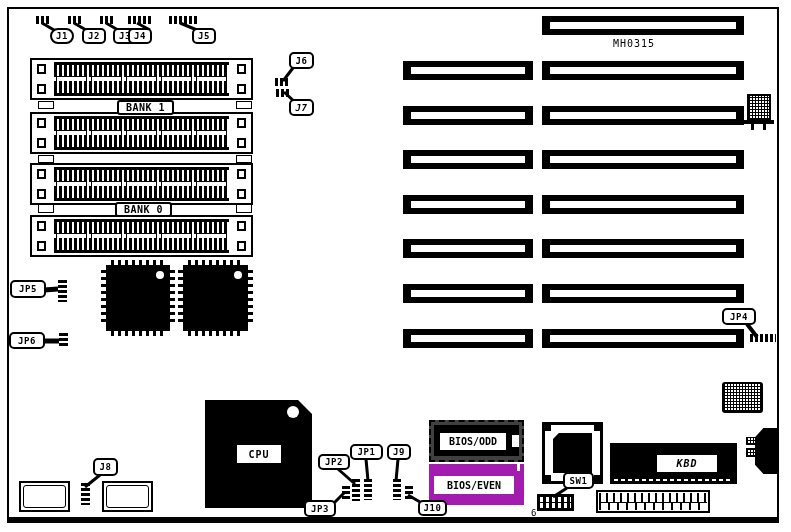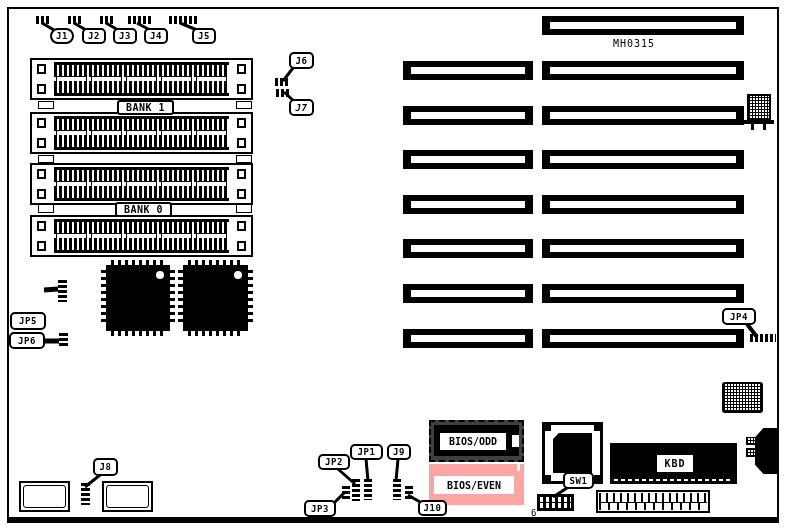--- a/index.html
+++ b/index.html
@@ -74,21 +74,21 @@
   <div class="jh" style="left:169px;top:16px;width:30px;height:8px;"></div>
   <div class="callout" style="left:50px;top:28px;width:24px;height:16px;border-radius:8px;">
       <span>J1</span>
     </div>
   <div class="callout" style="left:82px;top:28px;width:24px;height:16px;">
       <span>J2</span>
     </div>
   <div class="callout" style="left:113px;top:28px;width:24px;height:16px;">
       <span>J3</span>
     </div>
-  <div class="callout" style="left:144px;top:28px;width:24px;height:16px;">
+  <div class="callout" style="left:128px;top:28px;width:24px;height:16px;">
       <span>J4</span>
     </div>
   <div class="callout" style="left:192px;top:28px;width:24px;height:16px;">
       <span>J5</span>
     </div>
 
   <div class="jh" style="left:275px;top:78px;width:15px;height:8px;"></div>
   <div class="jh" style="left:276px;top:89px;width:15px;height:8px;"></div>
   <div class="callout" style="left:289px;top:52px;width:25px;height:17px;">
       <span>J6</span>
@@ -167,21 +167,21 @@
 
   <div class="callout bank" style="left:117px;top:100px;width:57px;height:15px;">
       <span>BANK 1</span>
     </div>
   <div class="callout bank" style="left:115px;top:202px;width:57px;height:15px;">
       <span>BANK 0</span>
     </div>
 
   <div class="jv" style="left:58px;top:280px;width:9px;height:22px;"></div>
   <div class="jv" style="left:59px;top:333px;width:9px;height:15px;"></div>
-  <div class="callout" style="left:10px;top:280px;width:36px;height:18px;margin-top:32px;">
+  <div class="callout" style="left:10px;top:280px;width:36px;height:18px;">
       <span>JP5</span>
     </div>
   <div class="callout" style="left:9px;top:332px;width:36px;height:17px;">
       <span>JP6</span>
     </div>
 
   <div class="qfp" style="left:106px;top:265px;width:64px;height:66px;">
     <div class="pins-h" style="top:-5px;"></div>
     <div class="pins-h" style="bottom:-5px;"></div>
     <div class="pins-v" style="left:-5px;"></div>
@@ -250,20 +250,26 @@
   <div class="abs" style="left:751px;top:124px;width:3px;height:6px;background:#000;"></div>
   <div class="abs" style="left:763px;top:124px;width:3px;height:6px;background:#000;"></div>
 
   <div class="callout" style="left:722px;top:308px;width:34px;height:17px;">
       <span>JP4</span>
     </div>
   <div class="jh" style="left:750px;top:334px;width:26px;height:8px;"></div>
 
   <div class="abs dotfill" style="left:722px;top:382px;width:41px;height:31px;border:2px solid #000;border-radius:3px;"></div>
 
+  <div class="abs" style="left:205px;top:400px;width:107px;height:108px;background:#000;clip-path:polygon(0 0,87% 0,100% 13%,100% 100%,0 100%);">
+    <div class="abs" style="right:13px;top:6px;width:12px;height:12px;border-radius:50%;background:#fff;"></div>
+    <div class="chip-label" style="left:32px;top:45px;width:44px;height:18px;">
+        <span>CPU</span>
+      </div>
+  </div>
 
   <div class="jv" style="left:342px;top:486px;width:8px;height:15px;"></div>
   <div class="jv" style="left:352px;top:479px;width:8px;height:22px;"></div>
   <div class="jv" style="left:364px;top:479px;width:8px;height:21px;"></div>
   <div class="jv" style="left:393px;top:479px;width:8px;height:21px;"></div>
   <div class="jv" style="left:405px;top:486px;width:8px;height:14px;"></div>
   <div class="callout" style="left:318px;top:454px;width:32px;height:16px;">
       <span>JP2</span>
     </div>
   <div class="callout" style="left:350px;top:444px;width:33px;height:16px;">
@@ -291,21 +297,21 @@
     </div>
 
   <div class="abs" style="left:429px;top:420px;width:95px;height:42px;border:2px dashed #000;background:#404040;">
     <div class="abs" style="left:3px;top:3px;right:3px;bottom:4px;background:#000;">
       <div class="abs" style="right:0;top:10px;width:7px;height:12px;background:#fff;"></div>
       <div class="chip-label" style="left:6px;top:8px;width:66px;height:17px;letter-spacing:0;">
           <span>BIOS/ODD</span>
         </div>
     </div>
   </div>
-  <div class="abs" style="left:429px;top:464px;width:95px;height:41px;background:#fca5a5;padding-left:36px;">
+  <div class="abs" style="left:429px;top:464px;width:95px;height:41px;background:#a21caf;padding-left:36px;">
     <div class="abs" style="right:4px;top:0;width:3px;height:7px;background:#fff;"></div>
     <div class="chip-label" style="left:5px;top:12px;width:80px;height:18px;letter-spacing:0;">
         <span>BIOS/EVEN</span>
       </div>
   </div>
 
   <div class="abs" style="left:542px;top:422px;width:61px;height:62px;border:3px solid #000;background:#fff;">
     <div class="abs" style="left:-1px;top:-1px;width:7px;height:7px;background:#000;"></div>
     <div class="abs" style="right:-1px;top:-1px;width:7px;height:7px;background:#000;"></div>
     <div class="abs" style="right:-1px;bottom:-1px;width:7px;height:7px;background:#000;"></div>
@@ -315,21 +321,21 @@
   <div class="callout" style="left:563px;top:472px;width:31px;height:17px;">
       <span>SW1</span>
     </div>
   <div class="abs" style="left:537px;top:494px;width:37px;height:17px;background:#000;">
     <div class="abs" style="left:3px;right:3px;top:3px;height:5px;background:repeating-linear-gradient(90deg,#fff 0 3px,transparent 3px 6px);"></div>
     <div class="abs" style="left:3px;right:3px;bottom:3px;height:5px;background:repeating-linear-gradient(90deg,#fff 0 3px,transparent 3px 6px);"></div>
   </div>
   <div class="txt" style="left:531px;top:508px;font-size:9px;">6</div>
 
   <div class="abs" style="left:610px;top:443px;width:127px;height:41px;background:#000;">
-    <div class="chip-label" style="left:47px;top:12px;width:36px;height:17px;">
+    <div class="chip-label" style="left:47px;top:12px;width:60px;height:17px;font-style:italic;">
         <span>KBD</span>
       </div>
     <div class="abs" style="left:4px;right:4px;bottom:3px;height:2px;background:repeating-linear-gradient(90deg,#fff 0 4px,transparent 4px 7px);"></div>
   </div>
 
   <div class="abs" style="left:596px;top:490px;width:114px;height:23px;border:2px solid #000;background:#fff;">
     <div class="abs" style="left:1px;right:1px;top:1px;height:9px;background-color:#000;background-image:repeating-linear-gradient(90deg,transparent 0 2px,#fff 2px 7px);"></div>
     <div class="abs" style="left:1px;right:1px;bottom:1px;height:8px;border-top:1px solid #000;background:repeating-linear-gradient(90deg,#000 0 2px,transparent 2px 9px);"></div>
   </div>
 

